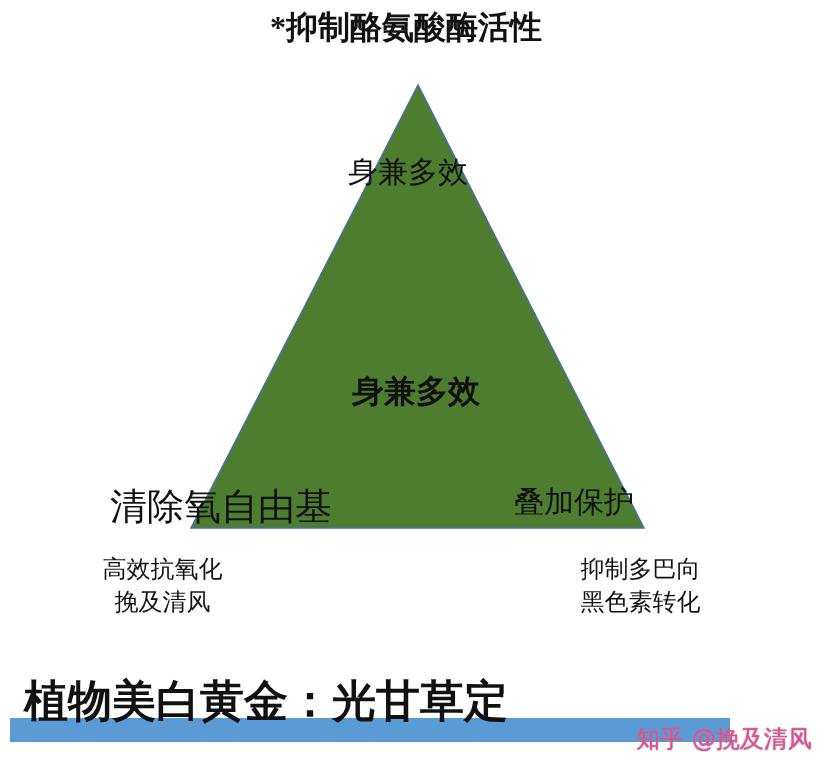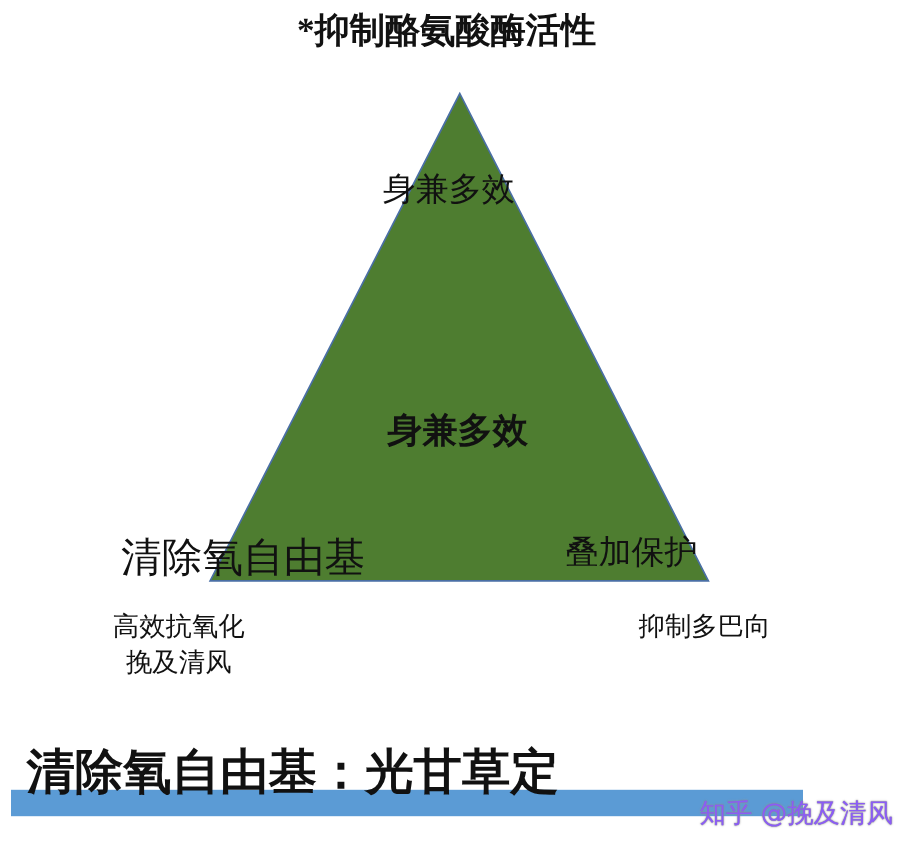--- a/index.html
+++ b/index.html
@@ -14,21 +14,21 @@
     #triangle { position: absolute; left: 0; top: 0; }
     #apex-label { left: 348px; top: 152px; font-size: 30px; }
     #center-label { left: 352px; top: 350px; font-size: 32px; font-weight: bold; margin-top: 20px; }
     #left-label { left: 110px; top: 482px; font-size: 37px; }
     #right-label { left: 514px; top: 482px; font-size: 30px; text-align: center; }
     .sub { font-size: 24px; line-height: 33px; text-align: center; }
     #left-sub { left: 90px; top: 553px; width: 145px; }
     #right-sub { left: 568px; top: 553px; width: 145px; }
     #bottom-bar { position: absolute; left: 10px; top: 718px; width: 720px; height: 24px; }
     #bottom-title { left: 24px; top: 672px; font-size: 44px; font-weight: bold; }
-    #watermark { left: 636px; top: 723px; font-size: 24px; color: #8b5cf6; text-shadow: 0 0 2px #999, 0 0 1px #777; }
+    #watermark { left: 636px; top: 723px; font-size: 24px; color: #ec4899; text-shadow: 0 0 2px #999, 0 0 1px #777; }
   </style>
 </head>
 <body>
 
 <svg id="triangle" width="839" height="773">
   <polygon points="418,85 191,528 644,528" fill="#4e7d30" stroke="#4a6fa5" stroke-width="1.5"></polygon>
 </svg>
 
 <div class="abs" id="top-title">*抑制酪氨酸酶活性</div>
 
@@ -36,17 +36,18 @@
 <div class="abs" id="center-label">身兼多效</div>
 <div class="abs" id="left-label">清除氧自由基</div>
 <div class="abs" id="right-label">叠加保护</div>
 
 <div class="abs sub" id="left-sub">
   <div>高效抗氧化</div>
   <div>挽及清风</div>
 </div>
 <div class="abs sub" id="right-sub">
   <div>抑制多巴向</div>
+  <div>黑色素转化</div>
 </div>
 
 <div id="bottom-bar" style="background:#5b9bd5;"></div>
-<div class="abs" id="bottom-title">清除氧自由基：光甘草定</div>
+<div class="abs" id="bottom-title">植物美白黄金：光甘草定</div>
 <div class="abs" id="watermark">知乎 @挽及清风</div>
 
 </body></html>

